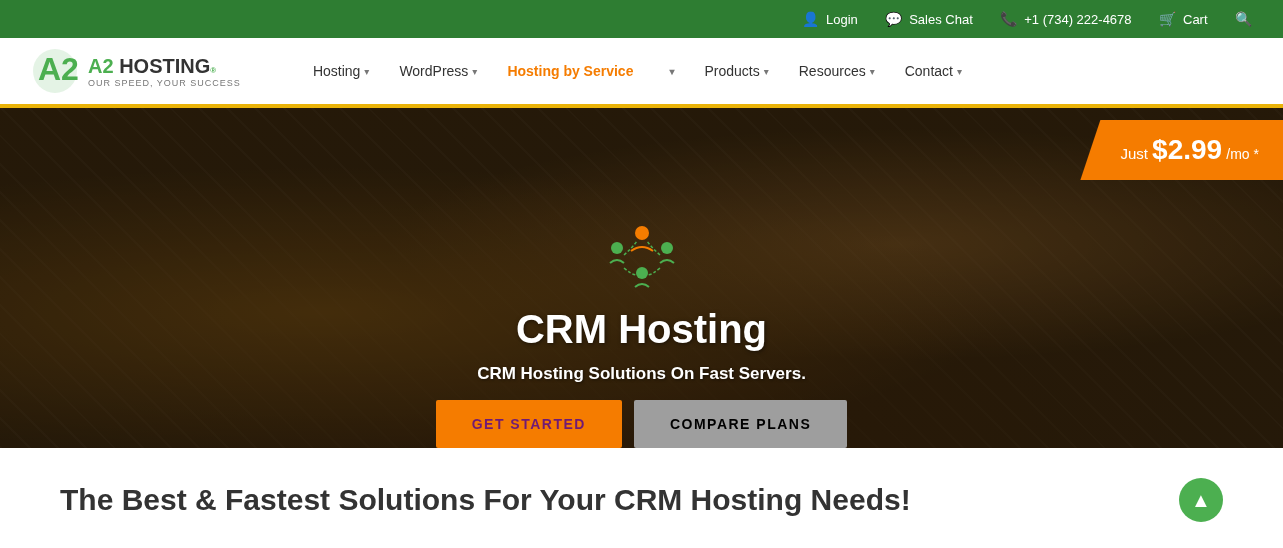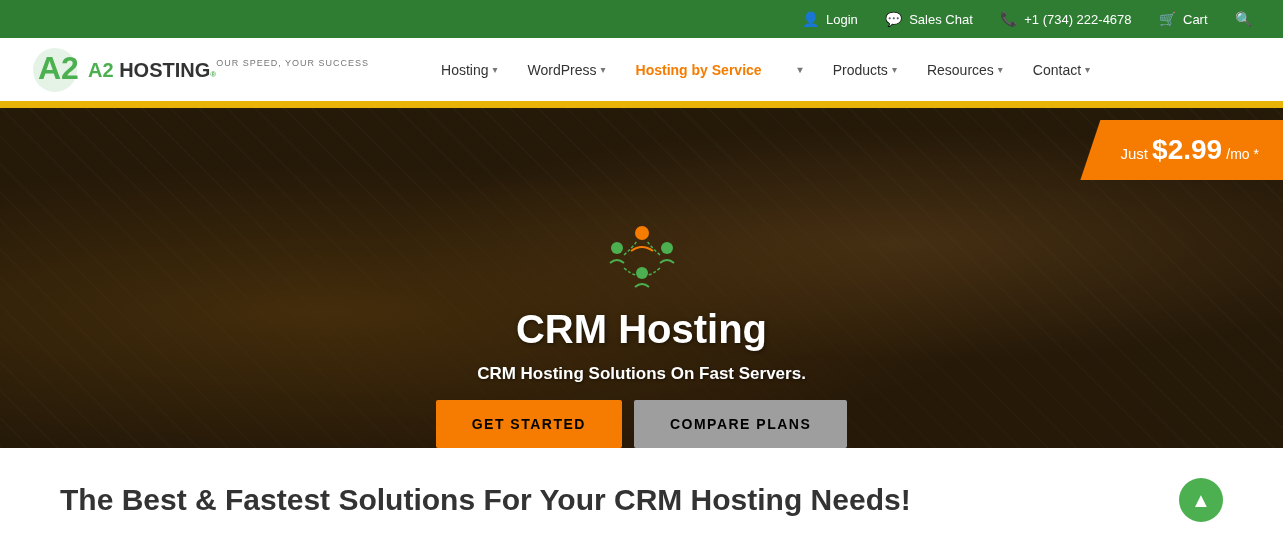--- a/index.html
+++ b/index.html
@@ -28,36 +28,36 @@
       font-size: 14px;
     }
 
     
     .nav-bar {
       background-color: white;
       display: flex;
       align-items: center;
       padding: 0 30px;
       height: 70px;
-      border-bottom: 7px solid #eab308;
+      border-bottom: 4px solid #eab308;
     }
     .logo-area {
       display: flex;
       align-items: center;
       gap: 8px;
       margin-right: 60px;
       text-decoration: none;
     }
     .logo-icon {
       width: 50px;
       height: 50px;
     }
     .logo-text {
       display: flex;
-      flex-direction: row;
+      flex-direction: column;
       line-height: 1.2;
     }
     .logo-brand {
       font-size: 20px;
       font-weight: bold;
       color: #333;
     }
     .logo-brand span { color: #4caf50; }
     .logo-tagline {
       font-size: 9px;
@@ -171,21 +171,21 @@
       font-weight: 600;
       margin-bottom: 16px;
       text-shadow: 1px 1px 3px rgba(0,0,0,0.5);
     }
     .hero-buttons {
       display: flex;
       gap: 12px;
     }
     .btn-get-started {
       background: #f57c00;
-      color: #000000;
+      color: #701a75;
       border: none;
       padding: 16px 36px;
       font-size: 14px;
       font-weight: bold;
       letter-spacing: 1.5px;
       cursor: pointer;
       border-radius: 2px;
     }
     .btn-compare {
       background: #9e9e9e;

